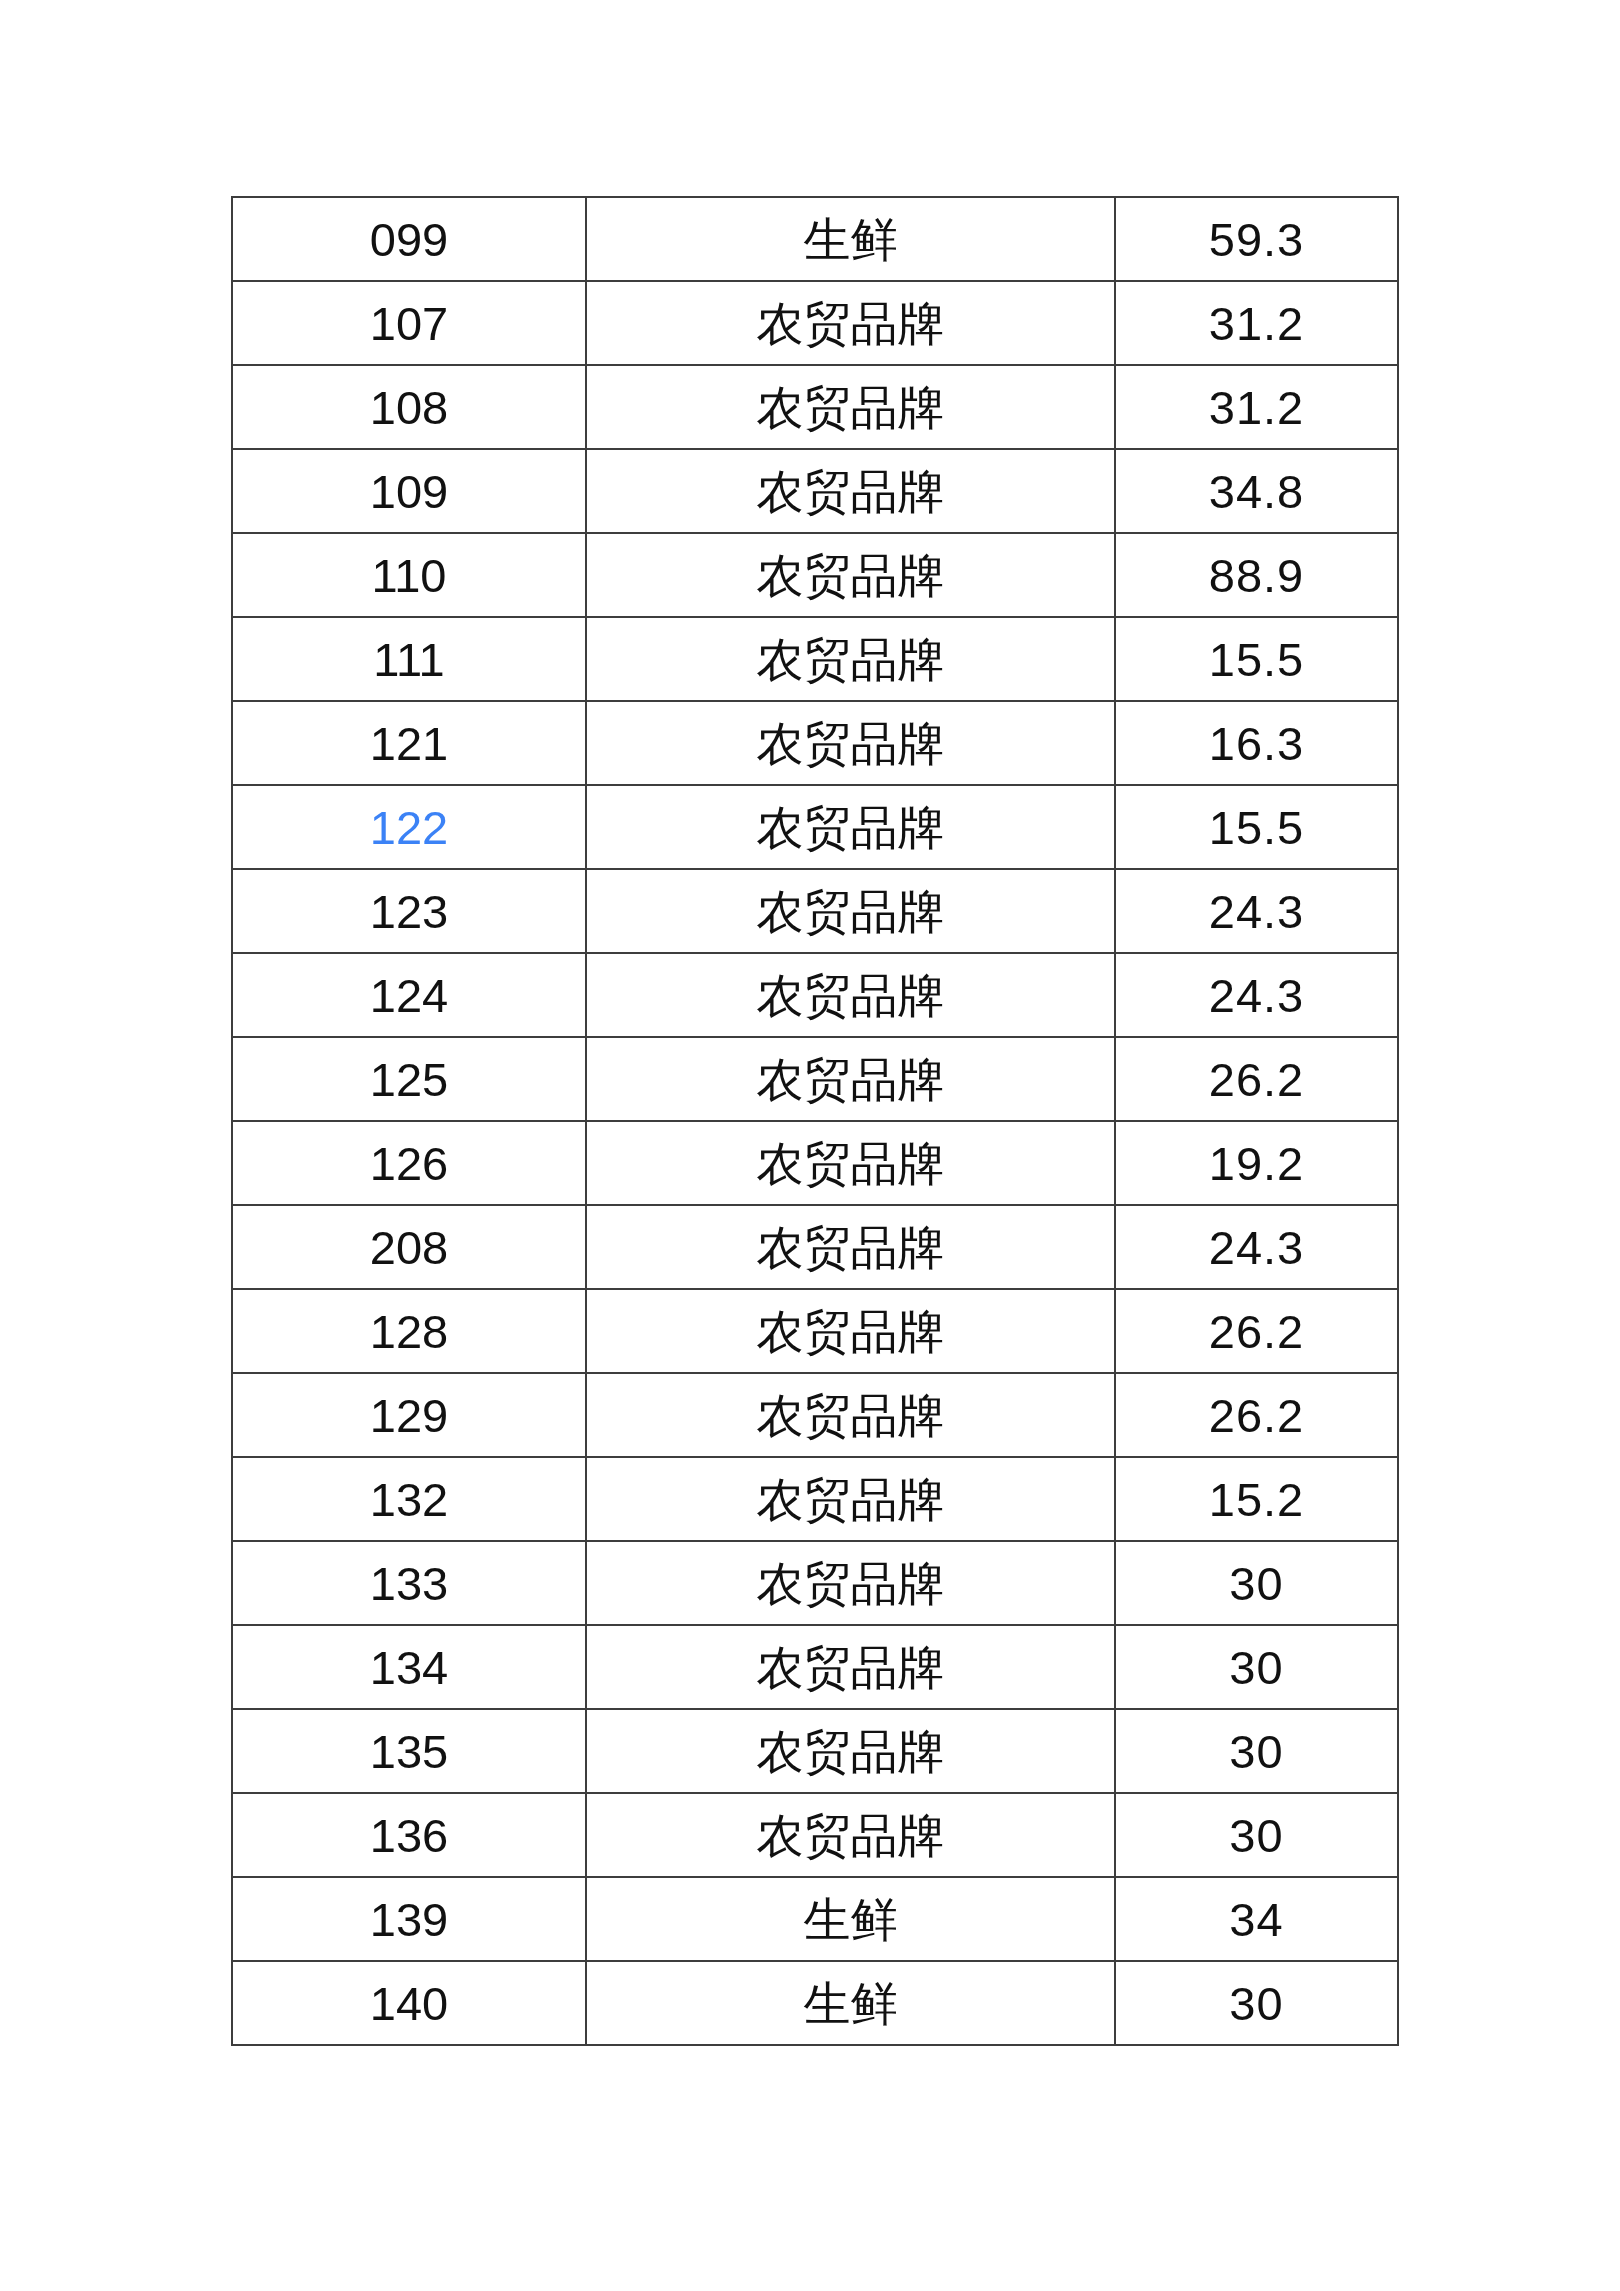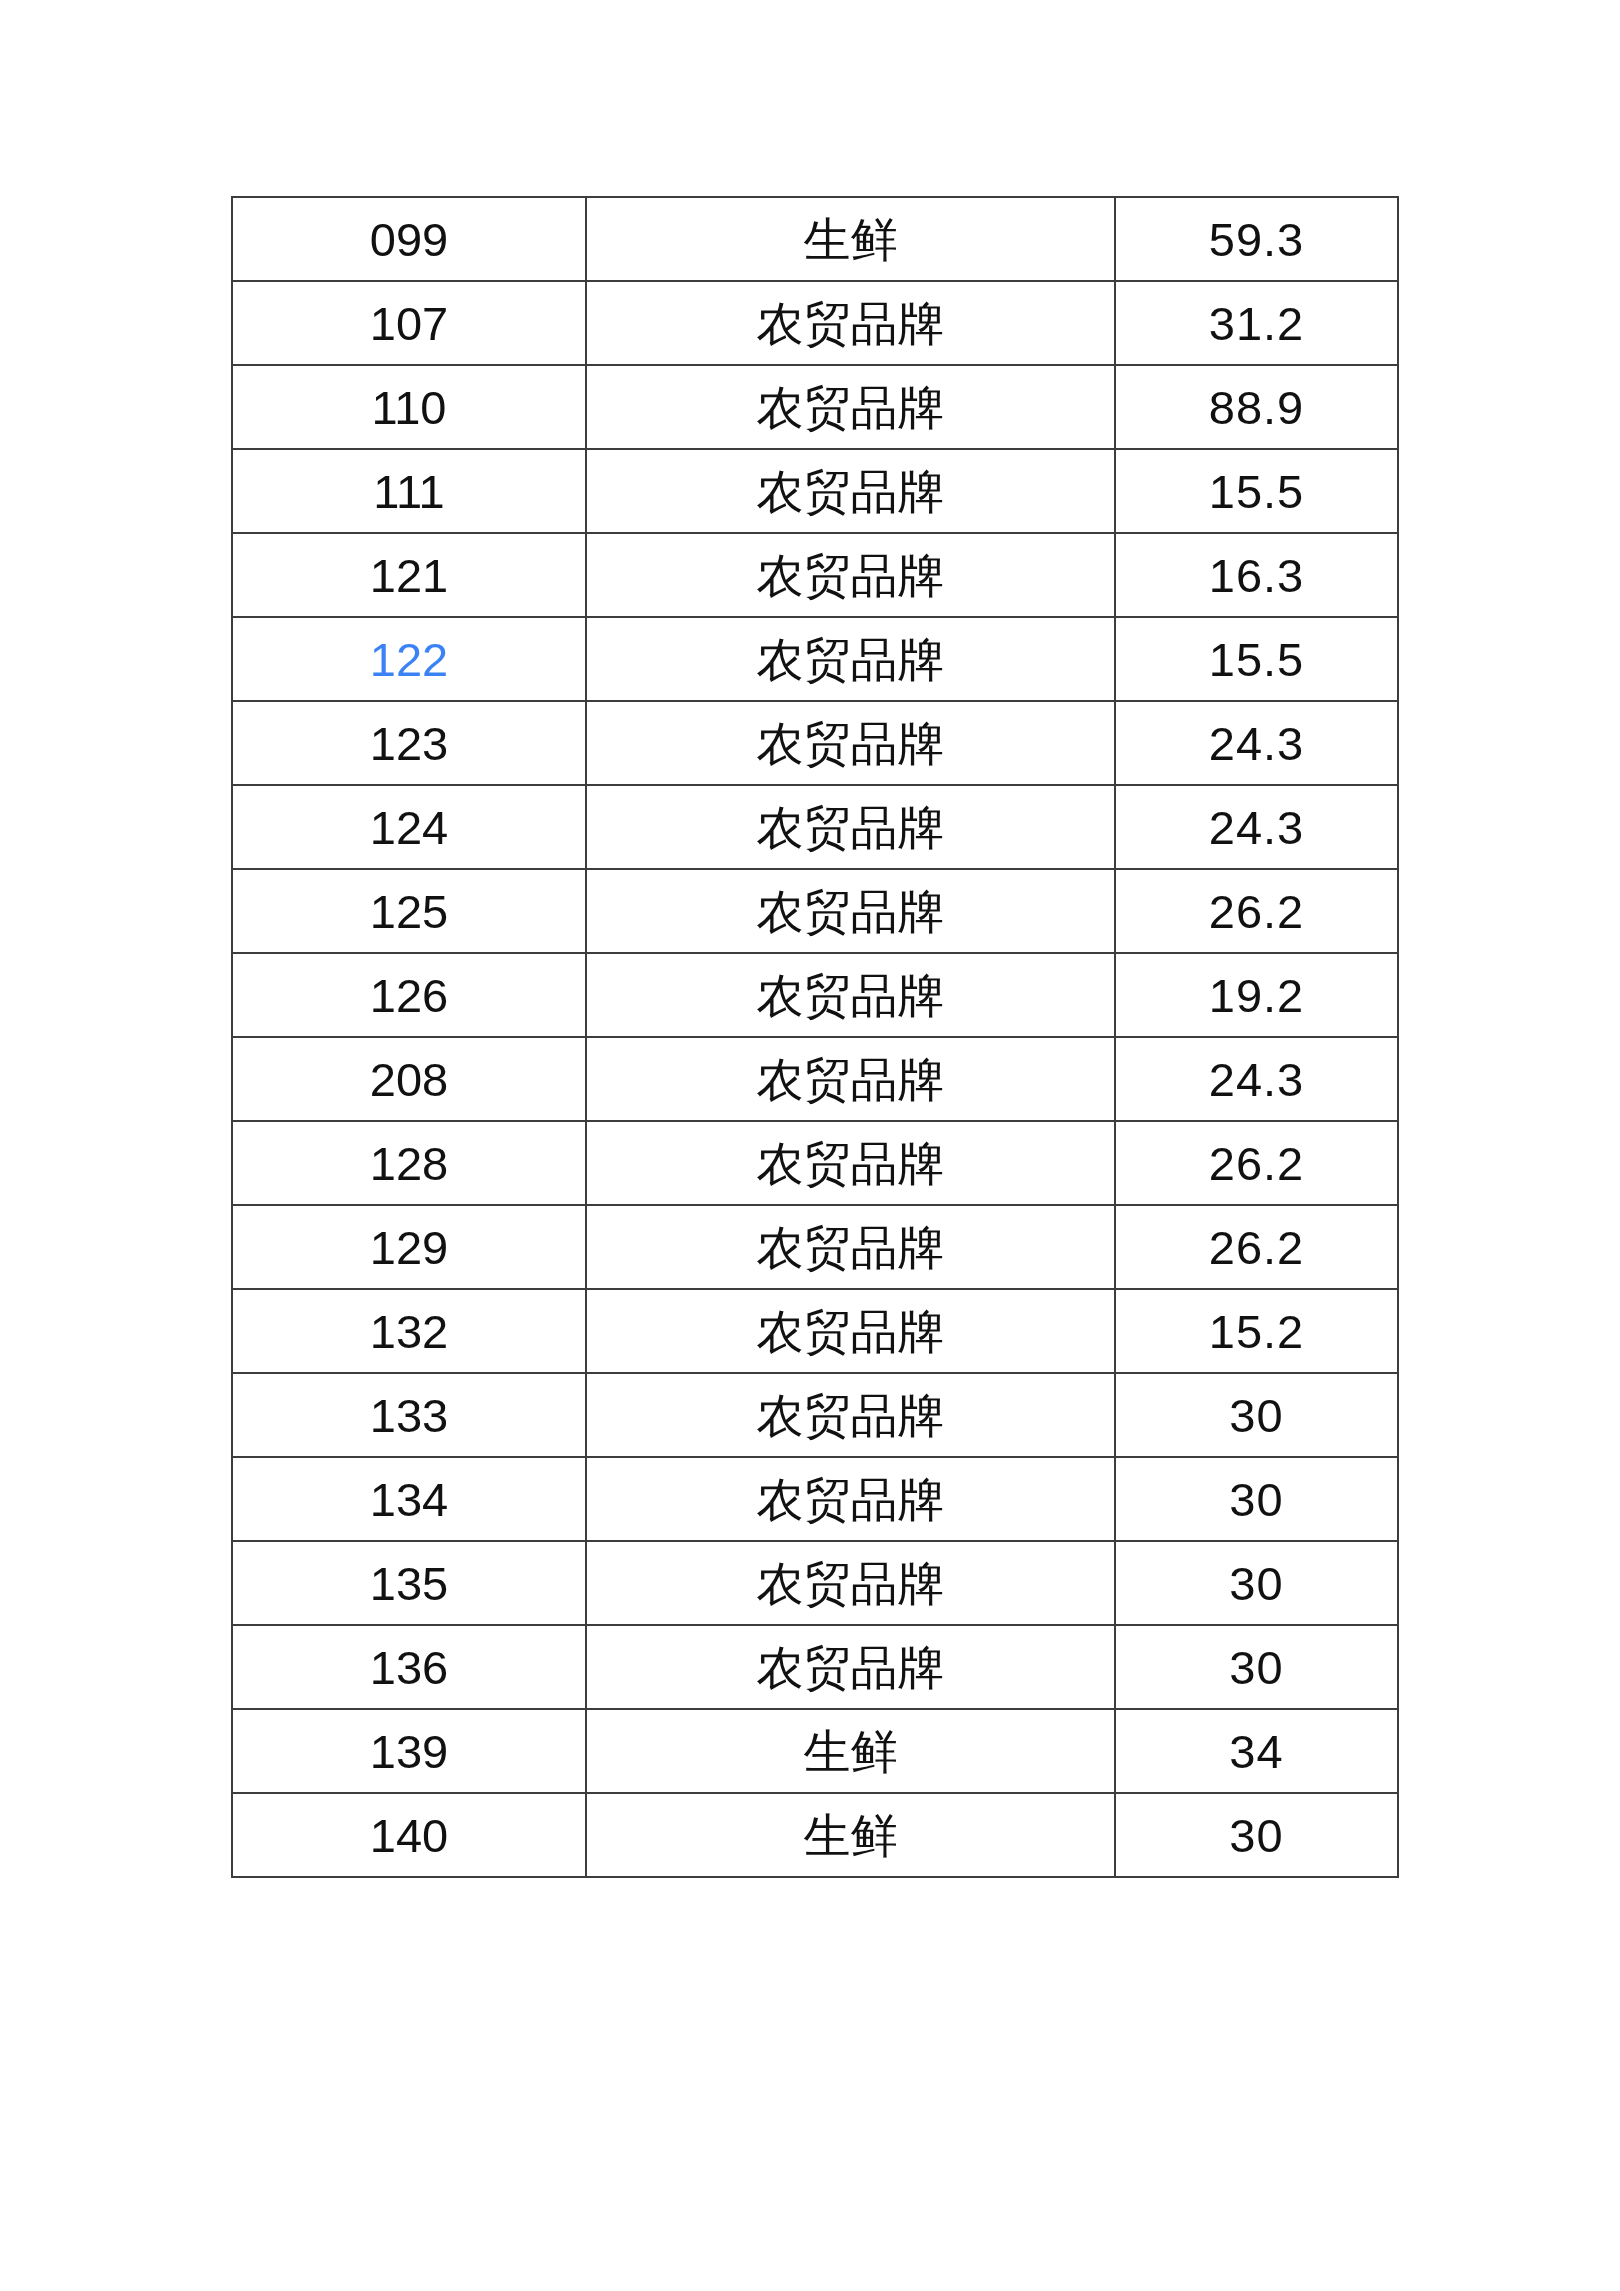--- a/index.html
+++ b/index.html
@@ -51,20 +51,30 @@
 
     <tr class="" style="">
         <td class="col-id" style="border-color: rgb(61, 61, 61); color: rgb(17, 17, 17);">099</td>
         <td class="col-cat" style="border-color: rgb(61, 61, 61); color: rgb(17, 17, 17);">生鲜</td>
         <td class="col-val" style="border-color: rgb(61, 61, 61); color: rgb(17, 17, 17);">59.3</td>
       </tr>
         <tr class="" style="">
         <td class="col-id" style="border-color: rgb(61, 61, 61); color: rgb(17, 17, 17);">107</td>
         <td class="col-cat" style="border-color: rgb(61, 61, 61); color: rgb(17, 17, 17);">农贸品牌</td>
         <td class="col-val" style="border-color: rgb(61, 61, 61); color: rgb(17, 17, 17);">31.2</td>
+      </tr>
+        <tr class="" style="">
+        <td class="col-id" style="border-color: rgb(61, 61, 61); color: rgb(17, 17, 17);">108</td>
+        <td class="col-cat" style="border-color: rgb(61, 61, 61); color: rgb(17, 17, 17);">农贸品牌</td>
+        <td class="col-val" style="border-color: rgb(61, 61, 61); color: rgb(17, 17, 17);">31.2</td>
+      </tr>
+        <tr class="" style="">
+        <td class="col-id" style="border-color: rgb(61, 61, 61); color: rgb(17, 17, 17);">109</td>
+        <td class="col-cat" style="border-color: rgb(61, 61, 61); color: rgb(17, 17, 17);">农贸品牌</td>
+        <td class="col-val" style="border-color: rgb(61, 61, 61); color: rgb(17, 17, 17);">34.8</td>
       </tr>
         <tr class="" style="">
         <td class="col-id" style="border-color: rgb(61, 61, 61); color: rgb(17, 17, 17); margin-top: 6px;">110</td>
         <td class="col-cat" style="border-color: rgb(61, 61, 61); color: rgb(17, 17, 17);">农贸品牌</td>
         <td class="col-val" style="border-color: rgb(61, 61, 61); color: rgb(17, 17, 17);">88.9</td>
       </tr>
         <tr class="" style="">
         <td class="col-id" style="border-color: rgb(61, 61, 61); color: rgb(17, 17, 17);">111</td>
         <td class="col-cat" style="border-color: rgb(61, 61, 61); color: rgb(17, 17, 17);">农贸品牌</td>
         <td class="col-val" style="border-color: rgb(61, 61, 61); color: rgb(17, 17, 17);">15.5</td>

